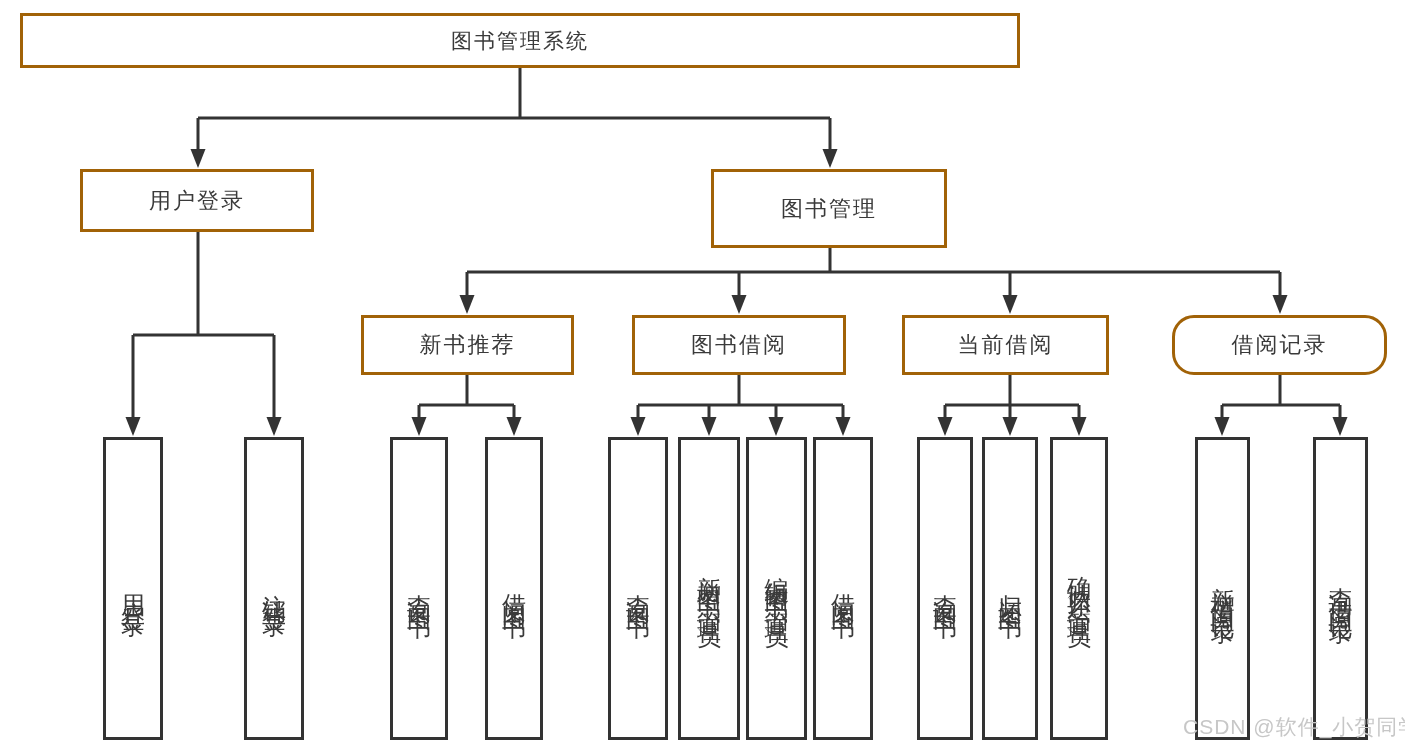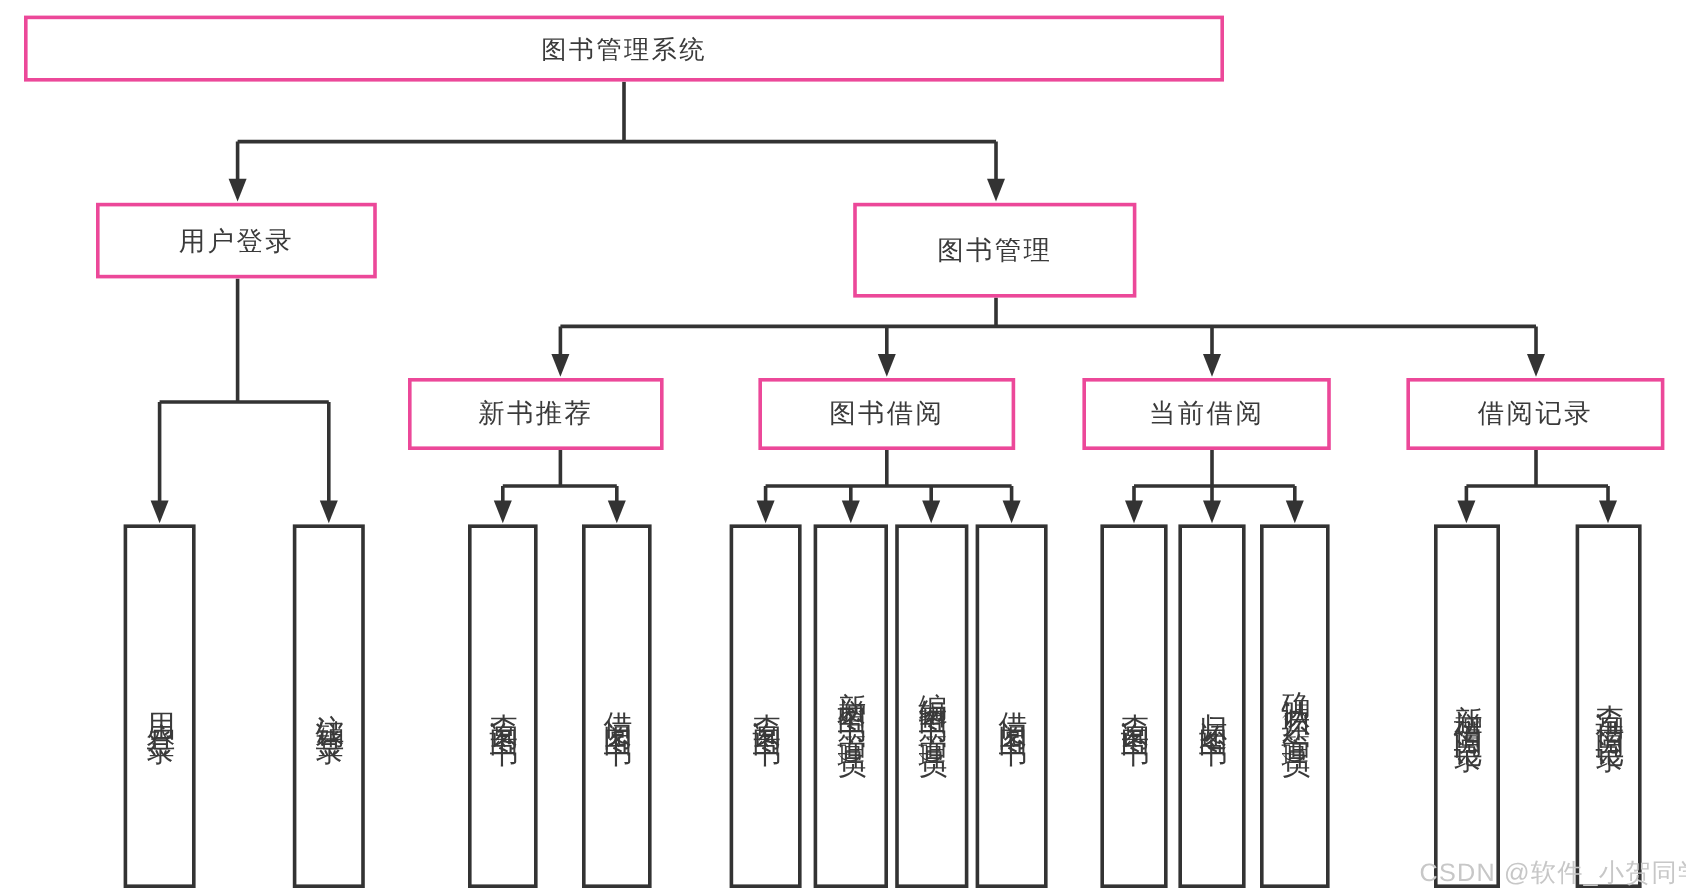--- a/index.html
+++ b/index.html
@@ -16,21 +16,21 @@
     overflow: hidden;
   }
   #wires {
     position: absolute;
     left: 0; top: 0;
     width: 1405px; height: 747px;
   }
   .hbox {
     position: absolute;
     box-sizing: border-box;
-    border: 3px solid #ec4899;
+    border: 3px solid #a16207;
     background: #ffffff;
     display: flex;
     align-items: center;
     justify-content: center;
     color: #3a3a3a;
     font-size: 22px;
     letter-spacing: 2px;
     white-space: nowrap;
   }
   .hbox.root { font-size: 21px; }
@@ -112,30 +112,30 @@
     <span>图书管理系统</span>
   </div>
 
   <div class="hbox" style="left:80px; top:169px; width:234px; height:63px;">
     <span>用户登录</span>
   </div>
   <div class="hbox" style="left:711px; top:169px; width:236px; height:79px;">
     <span>图书管理</span>
   </div>
 
-  <div class="hbox" style="left:340px; top:315px; width:213px; height:60px;">
+  <div class="hbox" style="left:361px; top:315px; width:213px; height:60px;">
     <span>新书推荐</span>
   </div>
   <div class="hbox" style="left:632px; top:315px; width:214px; height:60px;">
     <span>图书借阅</span>
   </div>
   <div class="hbox" style="left:902px; top:315px; width:207px; height:60px;">
     <span>当前借阅</span>
   </div>
-  <div class="hbox" style="left:1172px; top:315px; width:215px; height:60px;">
+  <div class="hbox" style="left:1172px; top:315px; width:215px; height:60px;border-radius:22px;">
     <span>借阅记录</span>
   </div>
 
   <div class="vbox" style="left:103px; top:437px; width:60px; height:303px;">
     <span class="vlabel">用户登录</span>
   </div>
   <div class="vbox" style="left:244px; top:437px; width:60px; height:303px;">
     <span class="vlabel">注销登录</span>
   </div>
 

